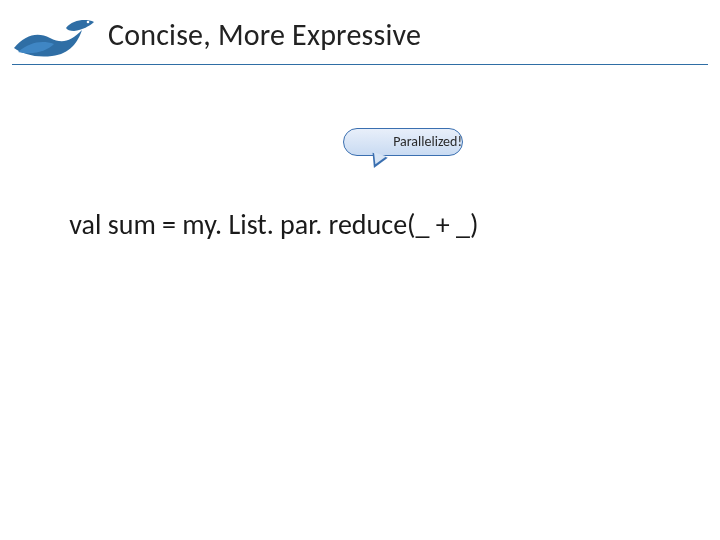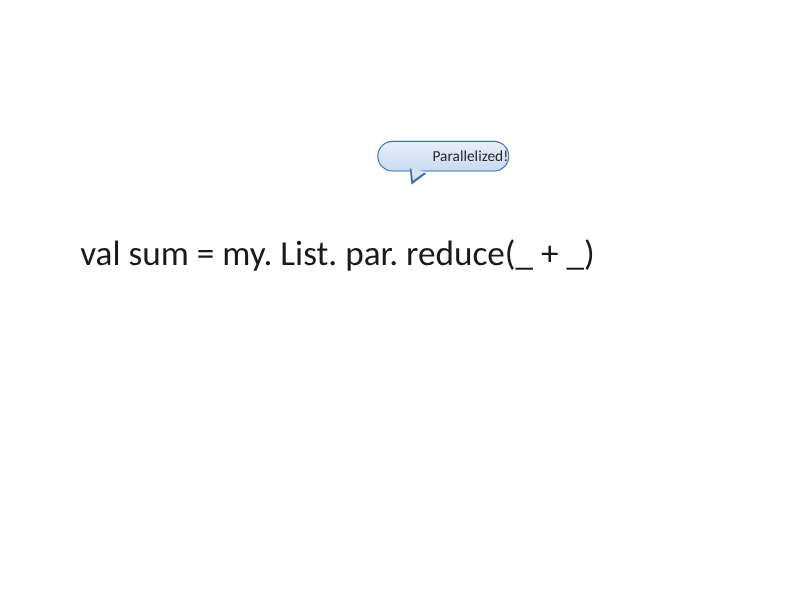--- a/index.html
+++ b/index.html
@@ -78,34 +78,48 @@
     border-left: 5px solid transparent;
     border-right: 8px solid transparent;
     border-top: 11px solid #d6e4f5;
     transform: rotate(18deg);
   }
 
   .codeline {
     position: absolute;
     left: 44px;
     top: 172px;
-    font-size: 32px;
+    font-size: 28px;
     color: #1a1a1a;
     font-family: Calibri, "Segoe UI", Arial, sans-serif;
     white-space: pre;
   }
   .codeline .kw, .codeline .id, .codeline .op, .codeline .pl {
     display: inline;
   }
 </style>
 </head>
 <body>
 
 <div class="slide">
 
+  <div class="header">
+    <div class="logo">
+      <svg width="84" height="54" viewBox="0 0 84 54">
+
+        <path d="M2 40 C 14 26, 26 24, 38 30 C 50 36, 58 34, 70 22 C 66 34, 58 46, 40 48 C 24 50, 10 46, 2 40 Z" fill="#2f6ea5"></path>
+        <path d="M6 44 C 18 34, 30 32, 42 36 C 36 42, 22 48, 6 44 Z" fill="#3f86c4"></path>
+
+        <path d="M54 20 C 60 12, 74 10, 82 14 C 78 18, 70 22, 62 23 C 58 23, 55 22, 54 20 Z" fill="#2f6ea5"></path>
+        <circle cx="76" cy="14" r="1.3" fill="#fff"></circle>
+      </svg>
+    </div>
+    <div class="title">Concise, More Expressive</div>
+    <div class="underline"></div>
+  </div>
 
   <div class="callout">
     <span>Parallelized!</span>
   </div>
   <div class="callout-tail"></div>
   <div class="callout-tail-fill"></div>
 
   <div class="codeline">
     <span class="pl">val sum = my. List. </span><span class="kw">par</span><span class="pl">. reduce(_ + _)</span>
   </div>

